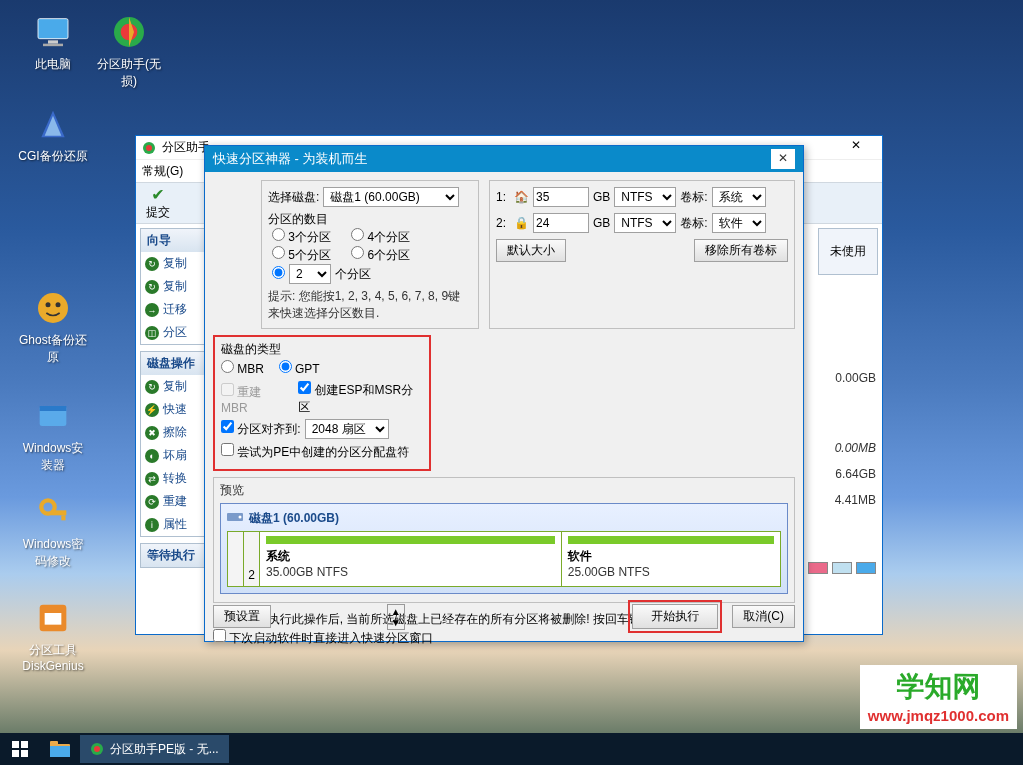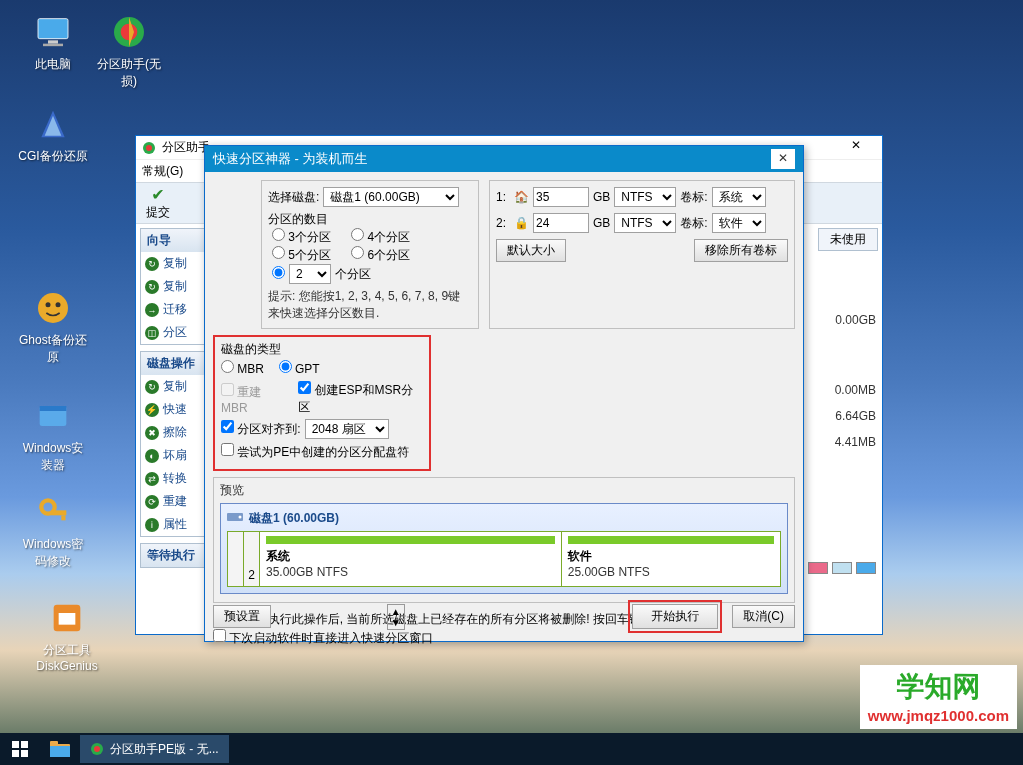--- a/index.html
+++ b/index.html
@@ -18,21 +18,21 @@
 .pw-close { width: 40px; height: 20px; text-align: center; cursor: pointer; }
 .pw-menu { height: 22px; background: #fff; padding: 0 6px; display: flex; align-items: center; gap: 12px; }
 .pw-toolbar { height: 42px; background: #e8f0f8; border-top: 1px solid #d0d8e0; border-bottom: 1px solid #d0d8e0; display: flex; align-items: center; padding: 0 6px; gap: 8px;}
 .tb-btn { display: flex; flex-direction: column; align-items: center; font-size: 11px; padding:2px 4px;}
 .pw-left { position: absolute; left: 4px; top: 92px; width: 68px; }
 .lp-sec { border: 1px solid #b0c0d0; margin-bottom: 6px; background: #fff; }
 .lp-hdr { background: linear-gradient(#f0f4fa,#d8e4f0); padding: 3px 6px; font-weight: bold; color: #1a4a8a; }
 .lp-item { display:flex; align-items:center; padding: 3px 4px; gap:4px; color:#1a4a8a; }
 .lp-ico { width:14px; height:14px; background:#2a7a2a; border-radius:50%; display:flex; align-items:center; justify-content:center; font-size:9px; color:#fff;}
 .pw-right { position: absolute; right: 4px; top: 92px; width: 60px; }
-.unused-hdr { border:1px solid #b0c0d0; background:#f0f4fa; padding:2px 6px; text-align:center; }
+.unused-hdr { border:1px solid #b0c0d0; background:#f0f4fa; padding:14px 6px; text-align:center; }
 .size-row { padding: 6px 2px; text-align: right; color: #333; }
 .colorbar { position:absolute; right:6px; bottom:60px; display:flex; gap:4px; }
 .colorbar div { width:20px; height:12px; border:1px solid #888; }
 
 
 .dlg { position: absolute; left: 204px; top: 145px; width: 600px; height: 497px; background: #f0f0f0; border: 1px solid #0a6aca; box-shadow: 2px 2px 8px rgba(0,0,0,0.3); }
 .dlg-title { height: 26px; background: #0a8aca; color: #fff; display: flex; align-items: center; padding: 0 8px; }
 .dlg-title .t { flex: 1; font-size: 13px; }
 .dlg-close { width: 24px; height: 20px; background: #fff; color: #333; text-align: center; line-height: 18px; cursor: pointer; }
 .dlg-body { padding: 8px; position: relative; height: calc(100% - 26px); }
@@ -149,21 +149,21 @@
   <div class="dicon" style="left:18px; top:492px;">
     <div class="ibox">
         <svg viewBox="0 0 48 48">
           <circle cx="18" cy="18" r="8" fill="none" stroke="#eaaa2a" stroke-width="5"></circle>
           <rect x="22" y="22" width="18" height="6" fill="#eaaa2a"></rect>
           <rect x="34" y="28" width="5" height="6" fill="#eaaa2a"></rect>
         </svg>
       </div>
     <div class="label">Windows密码修改</div>
   </div>
-  <div class="dicon" style="left:32px; top:598px;">
+  <div class="dicon" style="left:18px; top:598px;">
     <div class="ibox">
         <svg viewBox="0 0 48 48">
           <rect x="8" y="8" width="32" height="32" rx="4" fill="#ea8a2a"></rect>
           <rect x="14" y="18" width="20" height="14" fill="#fff"></rect>
         </svg>
       </div>
     <div class="label">分区工具DiskGenius</div>
   </div>
 </div>
 
@@ -237,22 +237,22 @@
           <span class="lp-ico">ℹ</span>
           <span>属性</span>
         </div>
     </div>
     <div class="lp-sec">
       <div class="lp-hdr">等待执行</div>
     </div>
   </div>
   <div class="pw-right">
     <div class="unused-hdr">未使用</div>
-    <div class="size-row" style="margin-top:56px;">0.00GB</div>
-    <div class="size-row" style="margin-top:44px;">0.00MB</div>
+    <div class="size-row" style="margin-top:90px;">0.00GB</div>
+    <div class="size-row" style="margin-top:44px;font-style:italic;">0.00MB</div>
     <div class="size-row">6.64GB</div>
     <div class="size-row">4.41MB</div>
   </div>
   <div class="colorbar">
     <div style="background:#e0f0c0;"></div>
       <div style="background:#8aca4a;"></div>
     <div style="background:#f0c0d0;"></div>
       <div style="background:#ea6a8a;"></div>
     <div style="background:#c0e0f0;"></div>
       <div style="background:#4aaaea;"></div>

